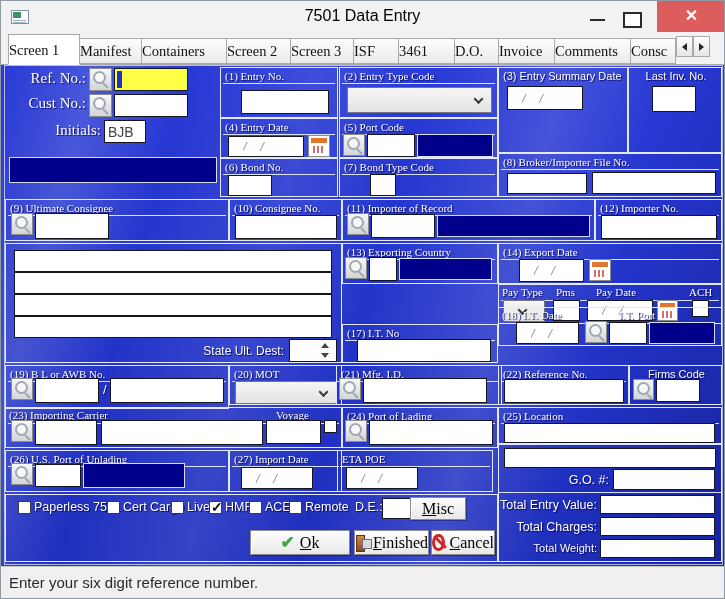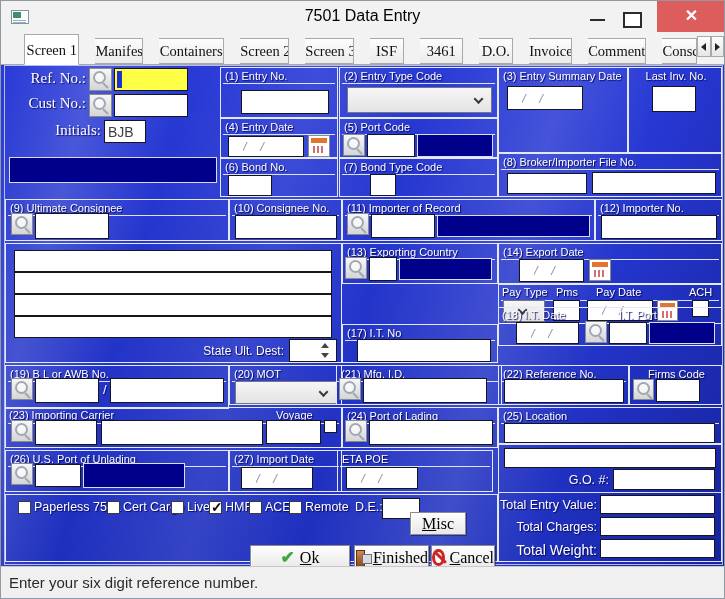--- a/index.html
+++ b/index.html
@@ -14,36 +14,36 @@
   .app-icon::after { content:""; position:absolute; left:1px; top:9px; width:13px; height:1px; background:#9aafc0; box-shadow:0 2px 0 #9aafc0; }
   .title { position:absolute; left:0; width:100%; top:6px; text-align:center; font-size:16px; color:#000000; }
   .min-btn { position:absolute; left:584px; top:8px; width:26px; height:18px; }
   .min-btn::after { content:""; position:absolute; left:5px; top:10px; width:15px; height:2px; background:#2b2b2b; }
   .max-btn { position:absolute; left:617px; top:8px; width:26px; height:18px; }
   .max-btn::after { content:""; position:absolute; left:5px; top:3px; width:15px; height:12px; border:2px solid #2b2b2b; background:#fff; }
   .close-btn { position:absolute; left:656px; top:0; width:69px; height:31px; background:#dd5c5c; color:#fff; font-size:16px; text-align:center; line-height:30px; font-weight:bold; }
 
   
   .tabbar { position:absolute; left:0; top:32px; right:0; height:32px; background:#f2f2f2; display:flex; align-items:flex-end; padding-left:7px; border-bottom:1px solid #a9a9a9; }
-  .tab { height:26px; line-height:25px; background:linear-gradient(#fdfdfd,#ebebeb); border:1px solid #a9a9a9; border-left:none; text-align:center; font-family:"Liberation Serif", serif; font-size:14.5px; color:#111; overflow:hidden; white-space:nowrap;margin-left:16px; }
+  .tab { height:26px; line-height:25px; background:linear-gradient(#fdfdfd,#ebebeb); border:1px solid #a9a9a9; border-left:none; text-align:left; font-family:"Liberation Serif", serif; font-size:14.5px; color:#111; overflow:hidden; white-space:nowrap; }
   .tab.first { border-left:1px solid #a9a9a9; }
   .tab.active { height:31px; line-height:30px; background:#fff; border-left:1px solid #a9a9a9; border-bottom:1px solid #fff; margin-bottom:-1px; z-index:3; }
   .tab-arrow { width:17px; height:21px; background:linear-gradient(#fdfdfd,#e6e6e6); border:1px solid #a9a9a9; align-self:flex-start; margin-top:3px; display:flex; align-items:center; justify-content:center; }
   .tri-l { width:0; height:0; border-top:4px solid transparent; border-bottom:4px solid transparent; border-right:5px solid #222; }
   .tri-r { width:0; height:0; border-top:4px solid transparent; border-bottom:4px solid transparent; border-left:5px solid #222; }
 
   
   .form { position:absolute; left:0; top:64px; width:725px; height:501px;
     background:
       linear-gradient(105deg, rgba(255,255,255,0) 0%, rgba(255,255,255,.16) 11%, rgba(255,255,255,0) 22%, rgba(255,255,255,.10) 37%, rgba(255,255,255,0) 50%, rgba(255,255,255,.14) 66%, rgba(255,255,255,0) 78%, rgba(0,0,60,.25) 100%),
       linear-gradient(#2839d6, #1e2fbd); }
   .formframe { position:absolute; left:3px; top:64px; width:719px; height:500px; border:1px solid rgba(225,231,255,.75); pointer-events:none; }
   .panel { position:absolute; border:1px solid #e4e8fd; }
   .plabel { font-size:11px; color:#fff; text-shadow:1px 1px 1px rgba(5,5,90,.95); white-space:nowrap; }
-  .ul { display:block; margin:1px 2px 0 2px; padding:1px 0 1px 2px; border-bottom:1px solid rgba(240,244,255,.9); position:relative; height:15px; }
+  .ul { display:block; margin:1px 2px 0 2px; padding:1px 0 1px 2px; border-bottom:1px solid rgba(240,244,255,.9); position:relative; height:15px;font-family:Liberation Serif, serif; }
   .nl { display:block; margin:2px 2px 0 4px; }
   .ctr { text-align:center; }
   .hlabel { position:absolute; font-family:"Liberation Serif", serif; font-size:15px; color:#fff; text-shadow:1px 1px 1px rgba(5,5,90,.9); text-align:right; }
 
   .inp { position:absolute; background:#fff; border:1px solid #15151d; font:13px "Liberation Sans", sans-serif; padding:0 3px; color:#404040; }
   .datein { color:#8f93a8; font-style:italic; letter-spacing:5px; padding-left:14px; }
   .navy { position:absolute; background:#00008b; border:1px solid #d9ddf2; }
   .yellow { background:#ffff45; }
   .caret { position:absolute; left:2px; top:2px; width:5px; height:17px; background:#2030cf; }
 
@@ -61,21 +61,21 @@
   .chev.mid { right:auto; left:50%; margin-left:-5px; }
 
   .spin { position:absolute; background:#fff; border:1px solid #15151d; }
   .spin .su { position:absolute; right:7px; top:3px; width:0; height:0; border-left:4px solid transparent; border-right:4px solid transparent; border-bottom:5px solid #444; }
   .spin .sd { position:absolute; right:7px; bottom:3px; width:0; height:0; border-left:4px solid transparent; border-right:4px solid transparent; border-top:5px solid #444; }
 
   .cb { position:absolute; width:13px; height:13px; background:#fff; border:1px solid #3a3a3a; }
   .cb.checked::after { content:"✓"; position:absolute; left:1px; top:-3px; font-size:14px; font-weight:bold; color:#0a0a0a; }
   .cblab { position:absolute; color:#fff; font-size:12.5px; text-shadow:1px 1px 1px rgba(5,5,90,.95); white-space:nowrap; }
 
-  .btn3d { position:absolute; background:linear-gradient(#fefefe,#e8e8e8); border:1px solid #8c8c8c; box-shadow:inset 1px 1px 0 #fff, 1px 1px 0 rgba(0,0,40,.35); font-family:"Liberation Serif", serif; font-size:16px; color:#000; display:flex; align-items:center; justify-content:center; gap:5px;margin-top:15px; }
+  .btn3d { position:absolute; background:linear-gradient(#fefefe,#e8e8e8); border:1px solid #8c8c8c; box-shadow:inset 1px 1px 0 #fff, 1px 1px 0 rgba(0,0,40,.35); font-family:"Liberation Serif", serif; font-size:16px; color:#000; display:flex; align-items:center; justify-content:center; gap:5px; }
   .hot { text-decoration:underline; }
   .ok-icon { color:#43a643; font-size:17px; font-weight:bold; line-height:15px; }
   .fin-icon { position:relative; width:15px; height:15px; display:inline-block; }
   .fin-icon::before { content:""; position:absolute; left:1px; top:0; width:7px; height:15px; background:linear-gradient(#cd8a52,#8a4b1d); border:1px solid #5e3212; }
   .fin-icon::after { content:""; position:absolute; left:7px; top:4px; width:8px; height:8px; background:#d9d9e2; border:1px solid #6f6f7a; }
   .no-icon { position:relative; width:17px; height:17px; border-radius:50%; background:#cc2525; display:inline-block; }
   .no-icon::before { content:""; position:absolute; left:3px; top:3px; right:3px; bottom:3px; background:#fff; border-radius:50%; }
   .no-icon::after { content:""; position:absolute; left:1px; top:7px; width:15px; height:3px; background:#cc2525; transform:rotate(45deg); }
 
   .vbtn { position:absolute; width:13px; height:13px; background:#fff; border:1px solid #15151d; }
@@ -338,21 +338,21 @@
 
   <div class="panel" style="left:497px;top:443px;width:224px;height:118px">
     <input class="inp" style="left: 5px; top: 3px; width: 212px; height: 20px;">
     <span class="plabel" style="position:absolute;left:20px;top:28px;width:90px;text-align:right;font-size:12.5px">G.O. #:</span>
     <input class="inp" style="left: 114px; top: 24px; width: 102px; height: 21px;">
     <div style="position:absolute;left:0;top:47px;width:100%;border-top:1px solid rgba(240,244,255,.9)"></div>
     <span class="plabel" style="position:absolute;left:0;top:53px;width:98px;text-align:right;font-size:12.5px">Total Entry Value:</span>
     <input class="inp" style="left: 101px; top: 50px; width: 115px; height: 19px;">
     <span class="plabel" style="position:absolute;left:0;top:75px;width:98px;text-align:right;font-size:12.5px">Total Charges:</span>
     <input class="inp" style="left: 101px; top: 72px; width: 115px; height: 19px;">
-    <span class="plabel" style="position:absolute;left:0;top:97px;width:98px;text-align:right;font-size:14px">Total Weight:</span>
+    <span class="plabel" style="position:absolute;left:0;top:97px;width:98px;text-align:right;font-size:11px">Total Weight:</span>
     <input class="inp" style="left: 101px; top: 94px; width: 115px; height: 19px;">
   </div>
 
   <div class="panel" style="left:4px;top:493px;width:493px;height:68px">
     <span class="cb" style="left:12px;top:6px"></span>
     <span class="cblab" style="left:28px;top:5px">Paperless 7501</span>
     <span class="cb" style="left:101px;top:6px"></span>
     <span class="cblab" style="left:117px;top:5px">Cert Cargo</span>
     <span class="cb" style="left:165px;top:6px"></span>
     <span class="cblab" style="left:181px;top:5px">Live</span>

